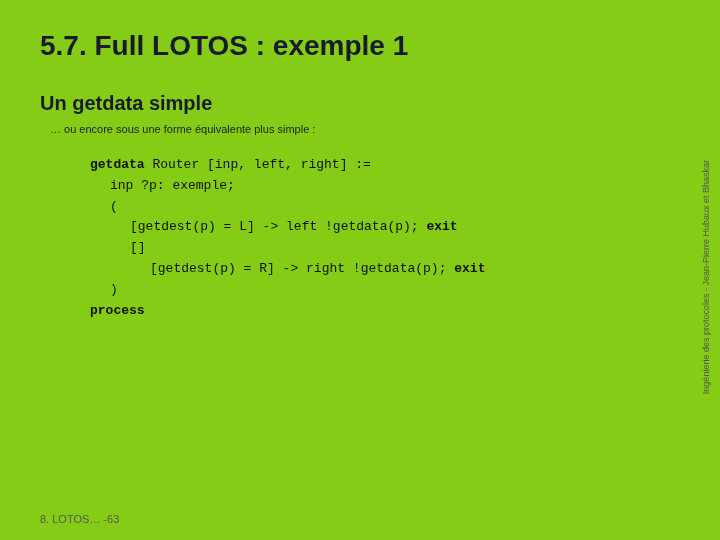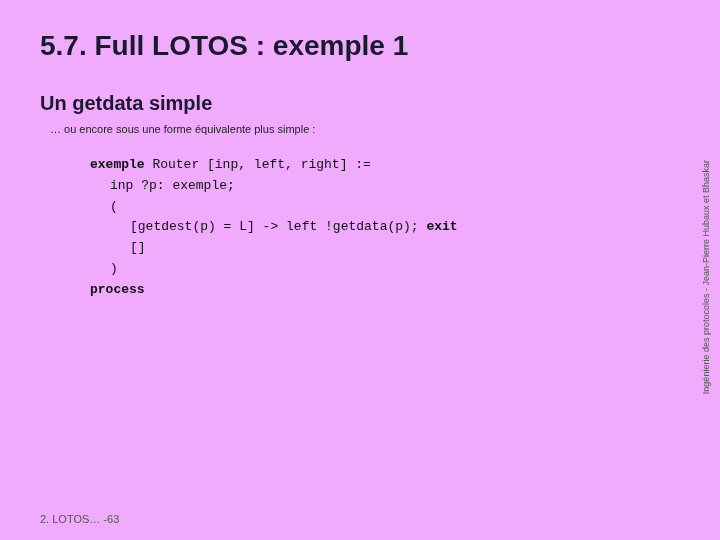--- a/index.html
+++ b/index.html
@@ -13,21 +13,21 @@
       height: 540px;
       background-color: #ffffff;
       font-family: Arial, Helvetica, sans-serif;
       position: relative;
       overflow: hidden;
     }
 
     .slide-container {
       width: 720px;
       height: 540px;
-      background: #f0abfc;
+      background: #84cc16;
       padding: 30px 40px 20px 40px;
       position: relative;
     }
 
     .slide-title {
       font-size: 28px;
       font-weight: bold;
       color: #1a1a2e;
       margin-bottom: 30px;
       font-family: Arial, Helvetica, sans-serif;
@@ -108,26 +108,27 @@
 
 <div class="slide-container">
 
   <div class="slide-title">5.7. Full LOTOS : exemple 1</div>
 
   <div class="section-heading">Un getdata simple</div>
 
   <div class="subtitle-text">… ou encore sous une forme équivalente plus simple :</div>
 
   <div class="code-block">
-    <span class="line"><span class="keyword">exemple</span> Router [inp, left, right] :=</span>
+    <span class="line"><span class="keyword">getdata</span> Router [inp, left, right] :=</span>
     <span class="line indent1">inp ?p: exemple;</span>
     <span class="line indent1">(</span>
     <span class="line indent2">[getdest(p) = L] -&gt; left !getdata(p); <span class="exit-kw">exit</span></span>
     <span class="line indent2">[]</span>
+    <span class="line indent3">[getdest(p) = R] -&gt; right !getdata(p); <span class="exit-kw">exit</span></span>
     <span class="line indent1">)</span>
     <span class="line"><span class="keyword">process</span></span>
   </div>
 
   <div class="side-label">Ingénierie des protocoles - Jean-Pierre Hubaux et Bhaskar</div>
 
-  <div class="footer-text">2. LOTOS… -63</div>
+  <div class="footer-text">8. LOTOS… -63</div>
 
 </div>
 
 </body></html>

